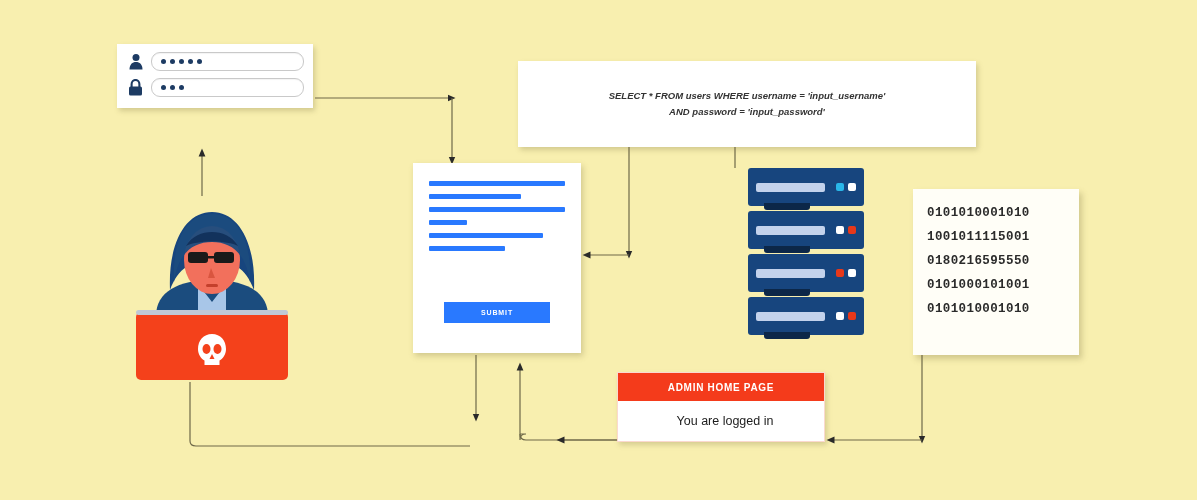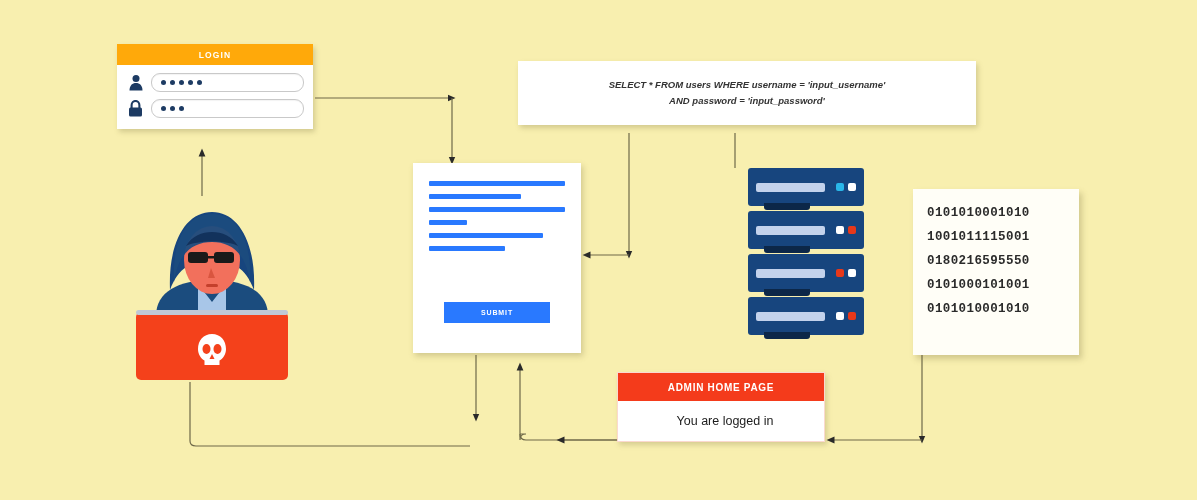--- a/index.html
+++ b/index.html
@@ -107,21 +107,21 @@
     justify-content: center;
     color: #ffffff;
     font-size: 7px;
     font-weight: bold;
     letter-spacing: 0.9px;
   }
 
   
   #sql-box {
     left: 518px; top: 61px;
-    width: 458px; height: 64px;
+    width: 458px; height: 86px;
     background: #FFFFFF;
     box-shadow: 2px 3px 5px rgba(120,110,60,0.28);
     display: flex;
     flex-direction: column;
     align-items: center;
     justify-content: center;
     padding: 6px 14px;
     box-sizing: border-box;
   }
   .sql-line {
@@ -244,23 +244,20 @@
       <path d="M617,440 L560,440" marker-end="url(#ah)"></path>
 
       <path d="M922,355 L922,440" marker-end="url(#ah)"></path>
       <path d="M922,440 L830,440" marker-end="url(#ah)"></path>
 
       <path d="M735,133 L735,168"></path>
     </g>
   </svg>
 
   <div class="node" id="login-card">
-    <div id="login-header">
-      <span>LOGIN</span>
-    </div>
     <div id="login-body">
 
       <div class="cred-row">
         <span class="cred-icon">
           <svg width="16" height="17" viewBox="0 0 16 17">
             <circle cx="8" cy="4.6" r="3.5" fill="#1D3B63"></circle>
             <path d="M1.5,16.5 C1.5,11.4 4.4,9 8,9 C11.6,9 14.5,11.4 14.5,16.5 Z" fill="#1D3B63"></path>
           </svg>
         </span>
         <span class="cred-input">

